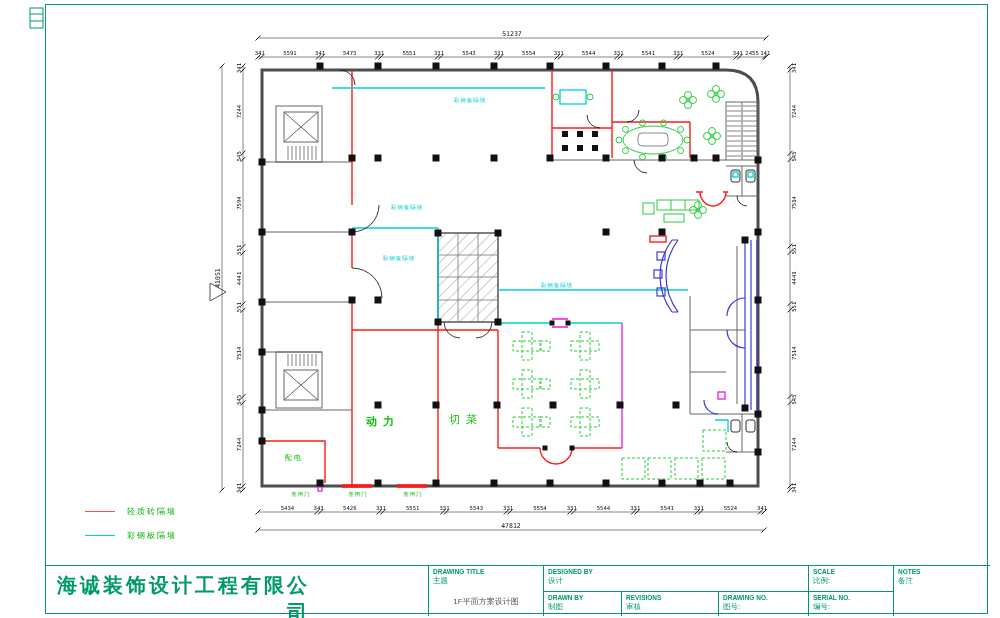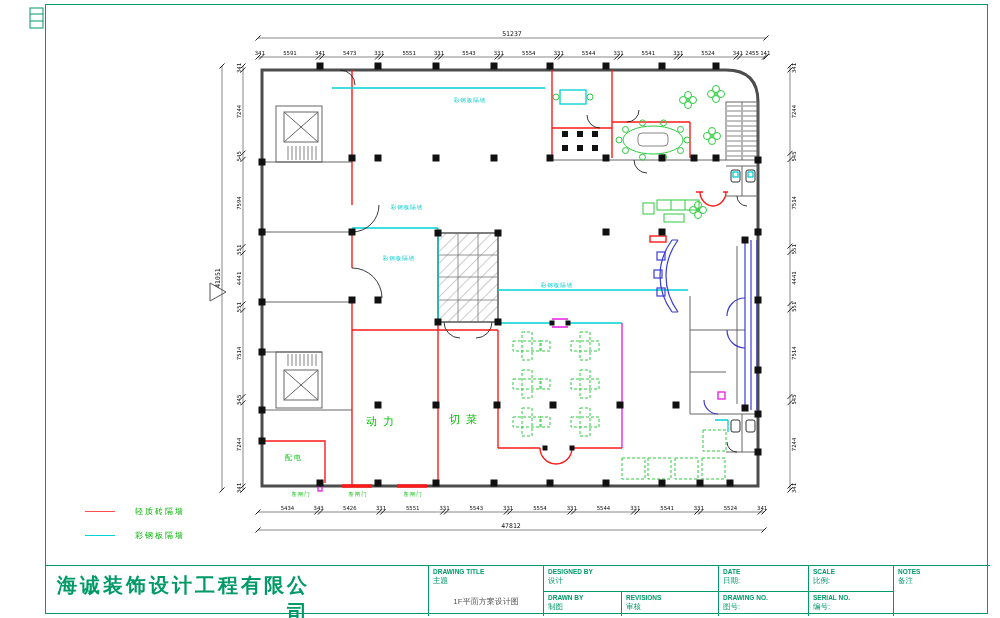--- a/index.html
+++ b/index.html
@@ -10,21 +10,21 @@
   svg{position:absolute;left:0;top:0;}
   .dimline{stroke:#555;stroke-width:.7;}
   .dimtick{stroke:#222;stroke-width:1;}
   .dimtext{font-family:"DejaVu Sans Mono",monospace;font-size:5.6px;fill:#111;}
   .dimtext.big{font-size:6.5px;}
   #annotations{position:absolute;left:0;top:0;width:1000px;height:618px;pointer-events:none;}
   .ann{position:absolute;white-space:nowrap;transform:translate(-50%,-50%);
        font-family:"DejaVu Sans",sans-serif;}
   
   #legend{position:absolute;left:85px;top:505px;}
-  .legend-row{display:flex;align-items:center;height:12px;margin-bottom:12px;gap:8px;}
+  .legend-row{display:flex;align-items:center;height:12px;margin-bottom:12px;}
   .legend-swatch{width:30px;height:0;border-top:1.6px solid;}
   .legend-label{margin-left:12px;font-size:8px;color:#00b400;letter-spacing:2px;}
   
   #titleblock{position:absolute;left:45px;top:565px;width:945px;height:50px;
               border-top:1.6px solid #009a66;box-sizing:border-box;}
   .tb-cell{position:absolute;top:0;height:50px;border-left:1.4px solid #009a66;box-sizing:border-box;}
   .tb-half{position:absolute;height:24px;border-left:1.4px solid #009a66;box-sizing:border-box;}
   .f-en{position:absolute;left:4px;top:2px;font-size:6.5px;font-weight:bold;color:#009a66;white-space:nowrap;}
   .f-cn{position:absolute;left:4px;top:10px;font-size:7.5px;color:#009a66;white-space:nowrap;}
   .f-val{position:absolute;left:0;right:0;top:30px;text-align:center;font-size:8px;color:#555;white-space:nowrap;}
@@ -442,21 +442,21 @@
         <text x="796" y="278" text-anchor="middle" class="dimtext " transform="rotate(-90 796 278)">4441</text>
         <text x="796" y="306.73405555103045" text-anchor="middle" class="dimtext " transform="rotate(-90 796 306.73405555103045)">551</text>
         <text x="796" y="353.1563628465152" text-anchor="middle" class="dimtext " transform="rotate(-90 796 353.1563628465152)">7514</text>
         <text x="796" y="399.5441340175396" text-anchor="middle" class="dimtext " transform="rotate(-90 796 399.5441340175396)">545</text>
         <text x="796" y="444.37777958784716" text-anchor="middle" class="dimtext " transform="rotate(-90 796 444.37777958784716)">7244</text>
         <text x="796" y="488.03719692650213" text-anchor="middle" class="dimtext " transform="rotate(-90 796 488.03719692650213)">341</text>
       </g>
   </svg>
 
   <div id="annotations">
-      <span class="ann" style="left: 383px; top: 421px; color: rgb(0, 192, 0); font-size: 11px; letter-spacing: 6px;">动力</span>
+      <span class="ann" style="left: 383px; top: 421px; color: rgb(0, 192, 0); font-size: 11px; letter-spacing: 6px; font-weight: bold;">动力</span>
       <span class="ann" style="left: 466px; top: 419px; color: rgb(0, 192, 0); font-size: 11px; letter-spacing: 6px;">切菜</span>
       <span class="ann" style="left: 294px; top: 458px; color: rgb(0, 192, 0); font-size: 7px; letter-spacing: 2px;">配电</span>
       <span class="ann" style="left: 301px; top: 494px; color: rgb(0, 192, 0); font-size: 5.5px; letter-spacing: 1px;">卷闸门</span>
       <span class="ann" style="left: 358px; top: 494px; color: rgb(0, 192, 0); font-size: 5.5px; letter-spacing: 1px;">卷闸门</span>
       <span class="ann" style="left: 413px; top: 494px; color: rgb(0, 192, 0); font-size: 5.5px; letter-spacing: 1px;">卷闸门</span>
       <span class="ann" style="left: 470px; top: 100px; color: rgb(0, 204, 204); font-size: 5.5px; letter-spacing: 1px;">彩钢板隔墙</span>
       <span class="ann" style="left: 407px; top: 207px; color: rgb(0, 204, 204); font-size: 5.5px; letter-spacing: 1px;">彩钢板隔墙</span>
       <span class="ann" style="left: 399px; top: 258px; color: rgb(0, 204, 204); font-size: 5.5px; letter-spacing: 1px;">彩钢板隔墙</span>
       <span class="ann" style="left: 557px; top: 285px; color: rgb(0, 204, 204); font-size: 5.5px; letter-spacing: 1px;">彩钢板隔墙</span>
     </div>
@@ -489,24 +489,20 @@
       <span class="f-cn">设计</span>
     </div>
     <div class="tb-half" style="left:498px;top:26px;width:78px;">
       <span class="f-en">DRAWN BY</span>
       <span class="f-cn">制图</span>
     </div>
     <div class="tb-half" style="left:576px;top:26px;width:97px;">
       <span class="f-en">REVISIONS</span>
       <span class="f-cn">审核</span>
     </div>
-    <div class="tb-cell" style="left:673px;width:90px;">
-      <span class="f-en">DATE</span>
-      <span class="f-cn">日期:</span>
-    </div>
     <div class="tb-half" style="left:673px;top:26px;width:90px;">
       <span class="f-en">DRAWING NO.</span>
       <span class="f-cn">图号:</span>
     </div>
     <div class="tb-cell" style="left:763px;width:85px;">
       <span class="f-en">SCALE</span>
       <span class="f-cn">比例:</span>
     </div>
     <div class="tb-half" style="left:763px;top:26px;width:85px;">
       <span class="f-en">SERIAL NO.</span>

